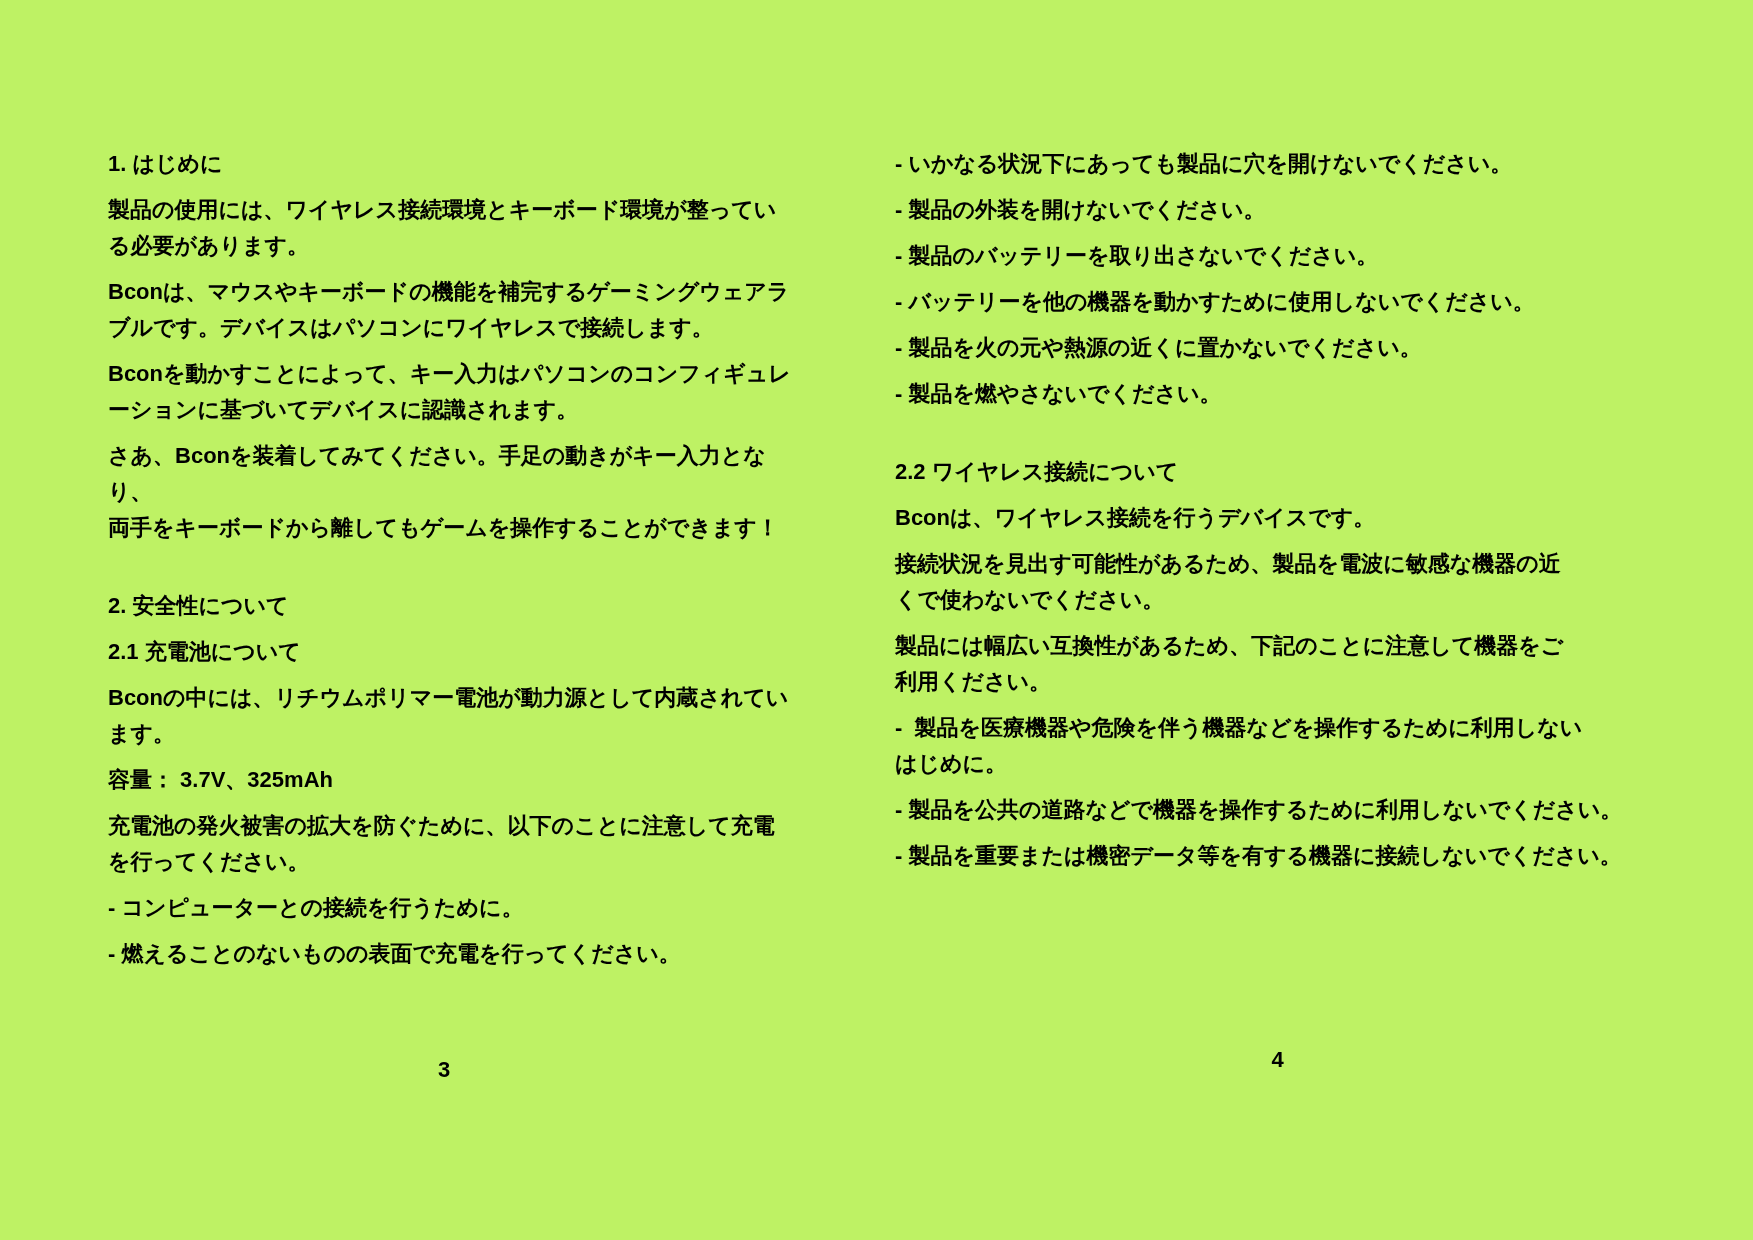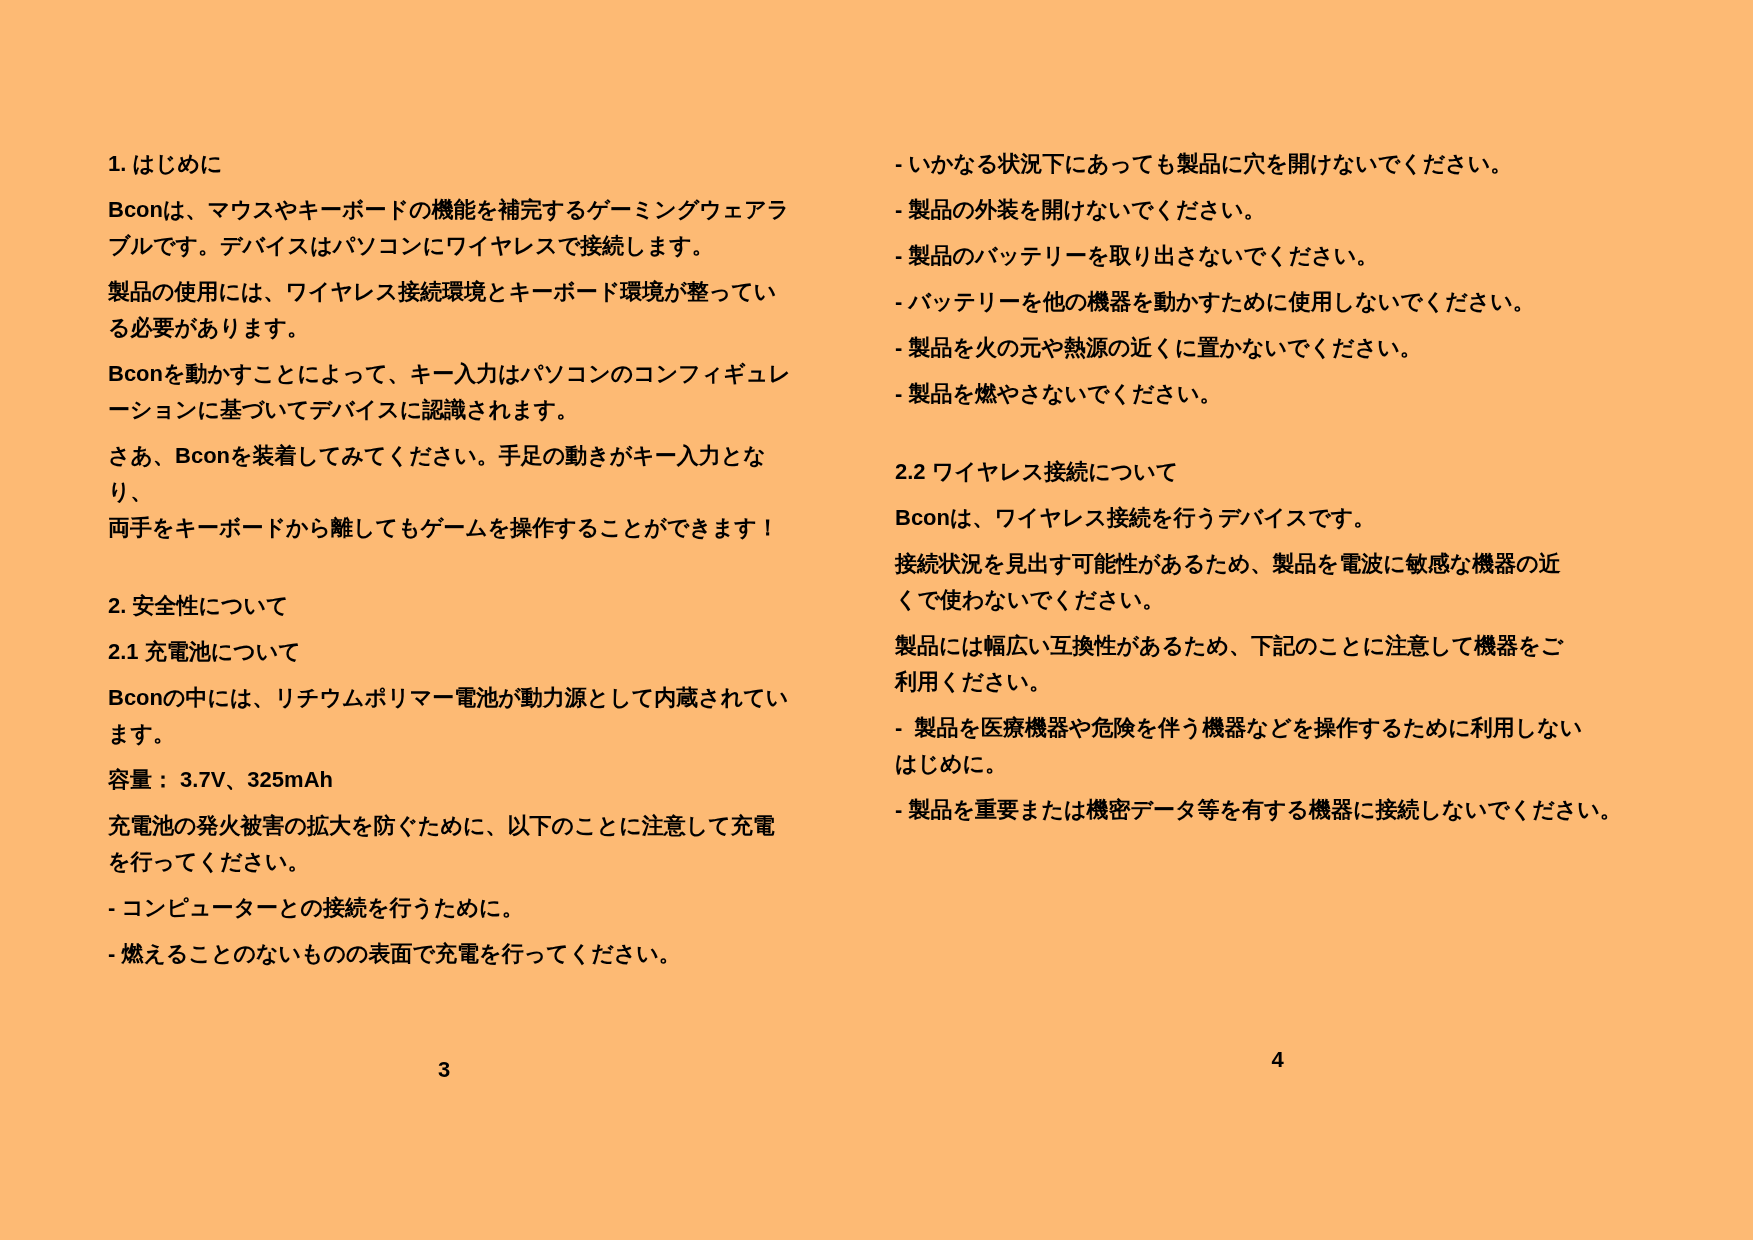--- a/index.html
+++ b/index.html
@@ -4,21 +4,21 @@
 <style>
   html, body {
     margin: 0;
     padding: 0;
     background: #ffffff;
   }
   .sheet {
     position: relative;
     width: 1753px;
     height: 1240px;
-    background: #fdba74;
+    background: #bef264;
     color: #000000;
     font-family: "Liberation Sans", sans-serif;
     font-weight: 600;
     overflow: hidden;
   }
   .col {
     position: absolute;
     top: 146px;
     font-size: 22px;
     line-height: 36px;
@@ -40,30 +40,30 @@
     text-align: center;
   }
   .pn-left  { left: 108px; width: 672px; top: 1056px; }
   .pn-right { left: 905px; width: 745px; top: 1046px; }
 </style>
 </head>
 <body>
 
 <div class="sheet">
 
-  <div class="col col-left" id="col-left"><p class="block subsection">1. はじめに</p><p class="block para">Bconは、マウスやキーボードの機能を補完するゲーミングウェアラ
-ブルです。デバイスはパソコンにワイヤレスで接続します。</p><p class="block para">製品の使用には、ワイヤレス接続環境とキーボード環境が整ってい
-る必要があります。</p><p class="block para">Bconを動かすことによって、キー入力はパソコンのコンフィギュレ
+  <div class="col col-left" id="col-left"><p class="block subsection">1. はじめに</p><p class="block para">製品の使用には、ワイヤレス接続環境とキーボード環境が整ってい
+る必要があります。</p><p class="block para">Bconは、マウスやキーボードの機能を補完するゲーミングウェアラ
+ブルです。デバイスはパソコンにワイヤレスで接続します。</p><p class="block para">Bconを動かすことによって、キー入力はパソコンのコンフィギュレ
 ーションに基づいてデバイスに認識されます。</p><p class="block para">さあ、Bconを装着してみてください。手足の動きがキー入力となり、
 両手をキーボードから離してもゲームを操作することができます！</p><p class="block section">2. 安全性について</p><p class="block subsection">2.1 充電池について</p><p class="block para">Bconの中には、リチウムポリマー電池が動力源として内蔵されてい
 ます。</p><p class="block para">容量： 3.7V、325mAh</p><p class="block para">充電池の発火被害の拡大を防ぐために、以下のことに注意して充電
 を行ってください。</p><p class="block para">- コンピューターとの接続を行うために。</p><p class="block para">- 燃えることのないものの表面で充電を行ってください。</p></div>
 
   <div class="col col-right" id="col-right"><p class="block para">- いかなる状況下にあっても製品に穴を開けないでください。</p><p class="block para">- 製品の外装を開けないでください。</p><p class="block para">- 製品のバッテリーを取り出さないでください。</p><p class="block para">- バッテリーを他の機器を動かすために使用しないでください。</p><p class="block para">- 製品を火の元や熱源の近くに置かないでください。</p><p class="block para">- 製品を燃やさないでください。</p><p class="block section">2.2 ワイヤレス接続について</p><p class="block para">Bconは、ワイヤレス接続を行うデバイスです。</p><p class="block para">接続状況を見出す可能性があるため、製品を電波に敏感な機器の近
 くで使わないでください。</p><p class="block para">製品には幅広い互換性があるため、下記のことに注意して機器をご
 利用ください。</p><p class="block para">-  製品を医療機器や危険を伴う機器などを操作するために利用しない
-はじめに。</p><p class="block para">- 製品を重要または機密データ等を有する機器に接続しないでください。</p></div>
+はじめに。</p><p class="block para">- 製品を公共の道路などで機器を操作するために利用しないでください。</p><p class="block para">- 製品を重要または機密データ等を有する機器に接続しないでください。</p></div>
 
   <div class="page-num pn-left">3</div>
 
   <div class="page-num pn-right">4</div>
 
 </div>
 
 </body></html>

